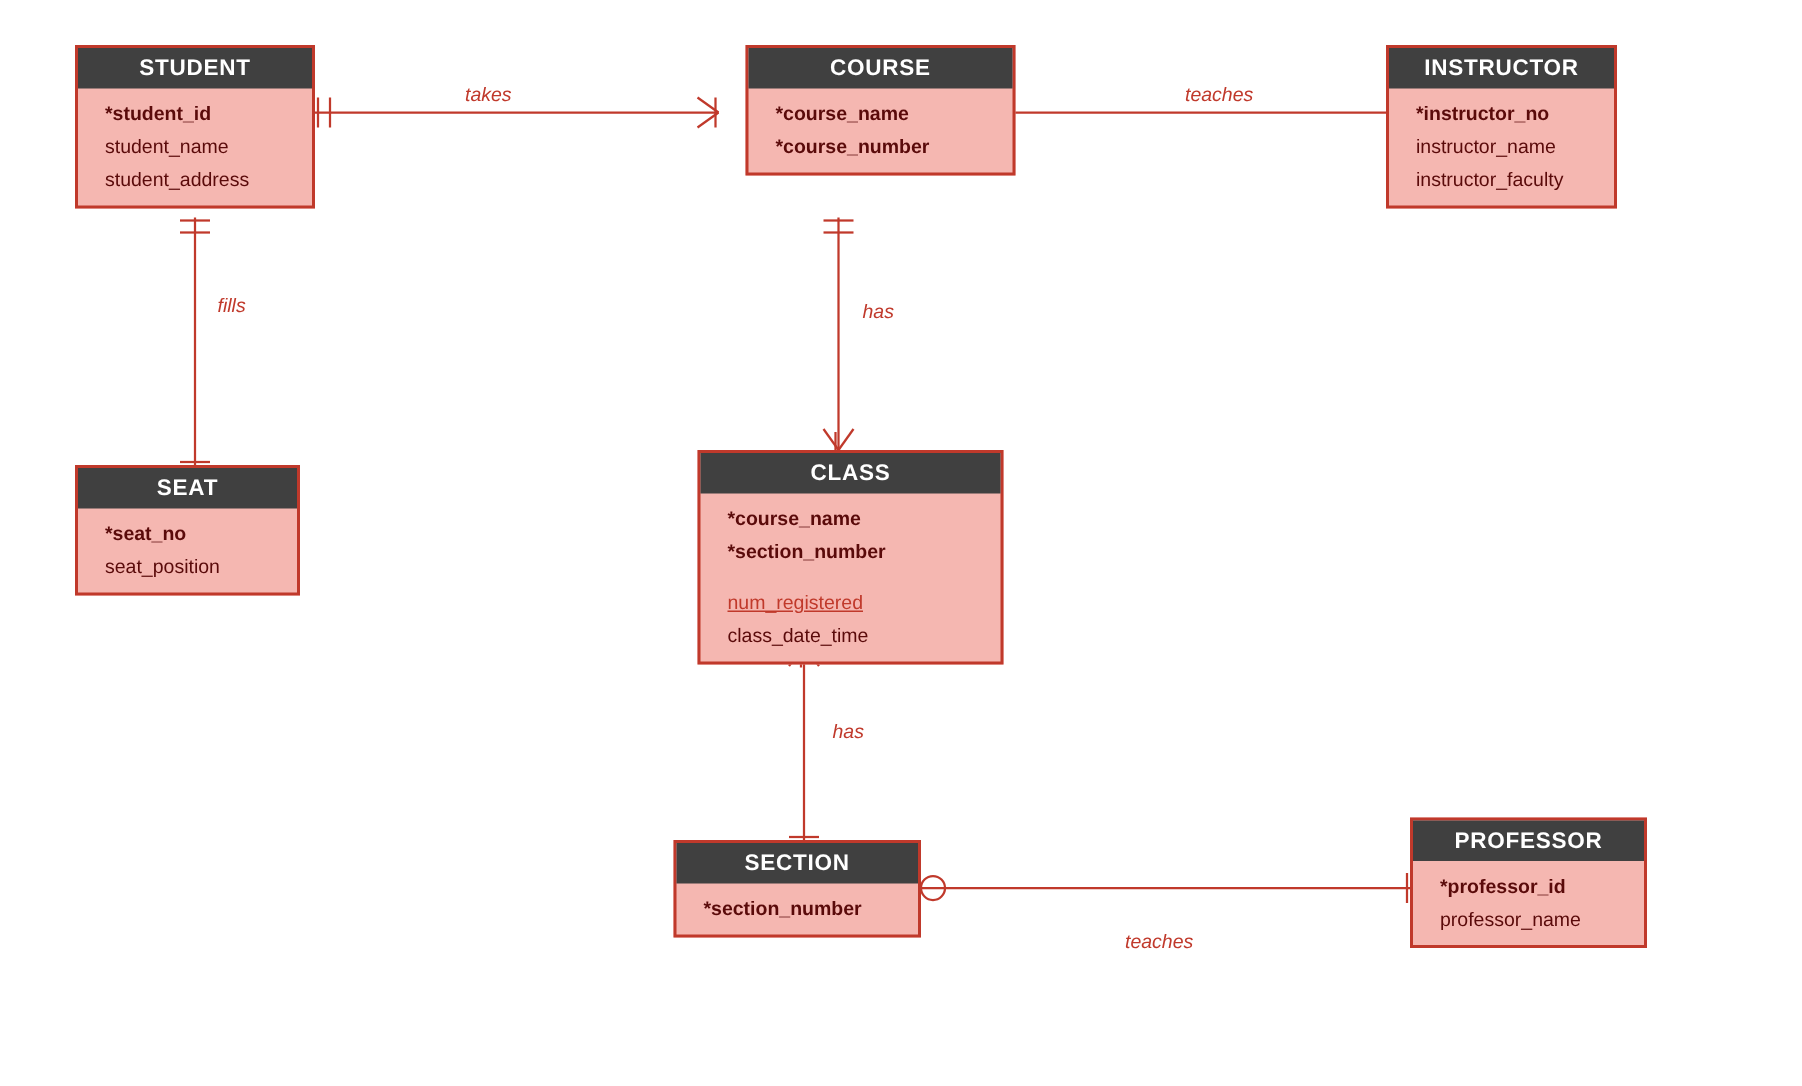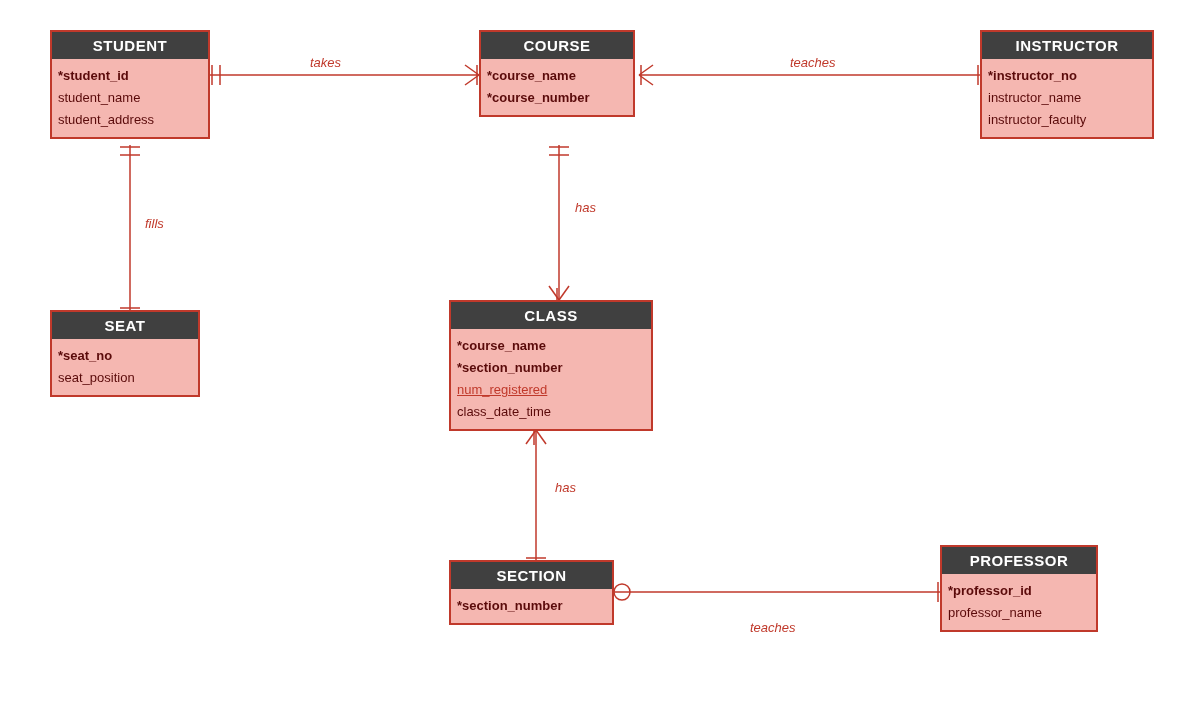--- a/index.html
+++ b/index.html
@@ -25,31 +25,32 @@
     .entity-header {
       background: #404040;
       color: #fff;
       font-weight: bold;
       font-size: 15px;
       text-align: center;
       padding: 5px 10px;
       letter-spacing: 0.5px;
     }
     .entity-body {
-      padding: 6px 6px;
+      padding: 6px 18px;
       font-size: 13px;
       color: #5a0a0a;
       line-height: 1.7;
     }
     .entity-body .pk {
       font-weight: bold;
     }
     .entity-body .fk {
       color: #c0392b;
       text-decoration: underline;
+      margin-top: 12px;
     }
     svg.lines {
       position: absolute;
       top: 0; left: 0;
       width: 1201px;
       height: 724px;
       pointer-events: none;
     }
     .rel-label {
       position: absolute;
@@ -110,60 +111,60 @@
 
     <line x1="609" y1="592" x2="940" y2="592" stroke="#c0392b" stroke-width="1.5"></line>
 
     <circle cx="622" cy="592" r="8" fill="none" stroke="#c0392b" stroke-width="1.5"></circle>
 
     <line x1="938" y1="582" x2="938" y2="602" stroke="#c0392b" stroke-width="1.5"></line>
   </svg>
 
   <div class="rel-label" style="left:310px; top:55px;">takes</div>
   <div class="rel-label" style="left:790px; top:55px;">teaches</div>
-  <div class="rel-label" style="left:145px; top:216px;text-align:right;">fills</div>
+  <div class="rel-label" style="left:145px; top:196px;text-align:right;">fills</div>
   <div class="rel-label" style="left:575px; top:200px;">has</div>
   <div class="rel-label" style="left:555px; top:480px;">has</div>
   <div class="rel-label" style="left:750px; top:620px;">teaches</div>
 
   <div class="entity" style="left:50px; top:30px; width:160px;">
     <div class="entity-header">STUDENT</div>
     <div class="entity-body">
       <div class="pk">*student_id</div>
       <div>student_name</div>
       <div>student_address</div>
     </div>
   </div>
 
-  <div class="entity" style="left:479px; top:30px; width:156px;">
+  <div class="entity" style="left:497px; top:30px; width:180px;">
     <div class="entity-header">COURSE</div>
     <div class="entity-body">
       <div class="pk">*course_name</div>
       <div class="pk">*course_number</div>
     </div>
   </div>
 
-  <div class="entity" style="left:980px; top:30px; width:174px;">
+  <div class="entity" style="left:924px; top:30px; width:154px;">
     <div class="entity-header">INSTRUCTOR</div>
     <div class="entity-body">
       <div class="pk">*instructor_no</div>
       <div>instructor_name</div>
       <div>instructor_faculty</div>
     </div>
   </div>
 
   <div class="entity" style="left:50px; top:310px; width:145px;">
     <div class="entity-header">SEAT</div>
     <div class="entity-body">
       <div class="pk">*seat_no</div>
       <div>seat_position</div>
     </div>
   </div>
 
-  <div class="entity" style="left:449px; top:300px; width:204px;">
+  <div class="entity" style="left:465px; top:300px; width:204px;">
     <div class="entity-header">CLASS</div>
     <div class="entity-body">
       <div class="pk">*course_name</div>
       <div class="pk">*section_number</div>
       <div class="fk">num_registered</div>
       <div>class_date_time</div>
     </div>
   </div>
 
   <div class="entity" style="left:449px; top:560px; width:165px;">

